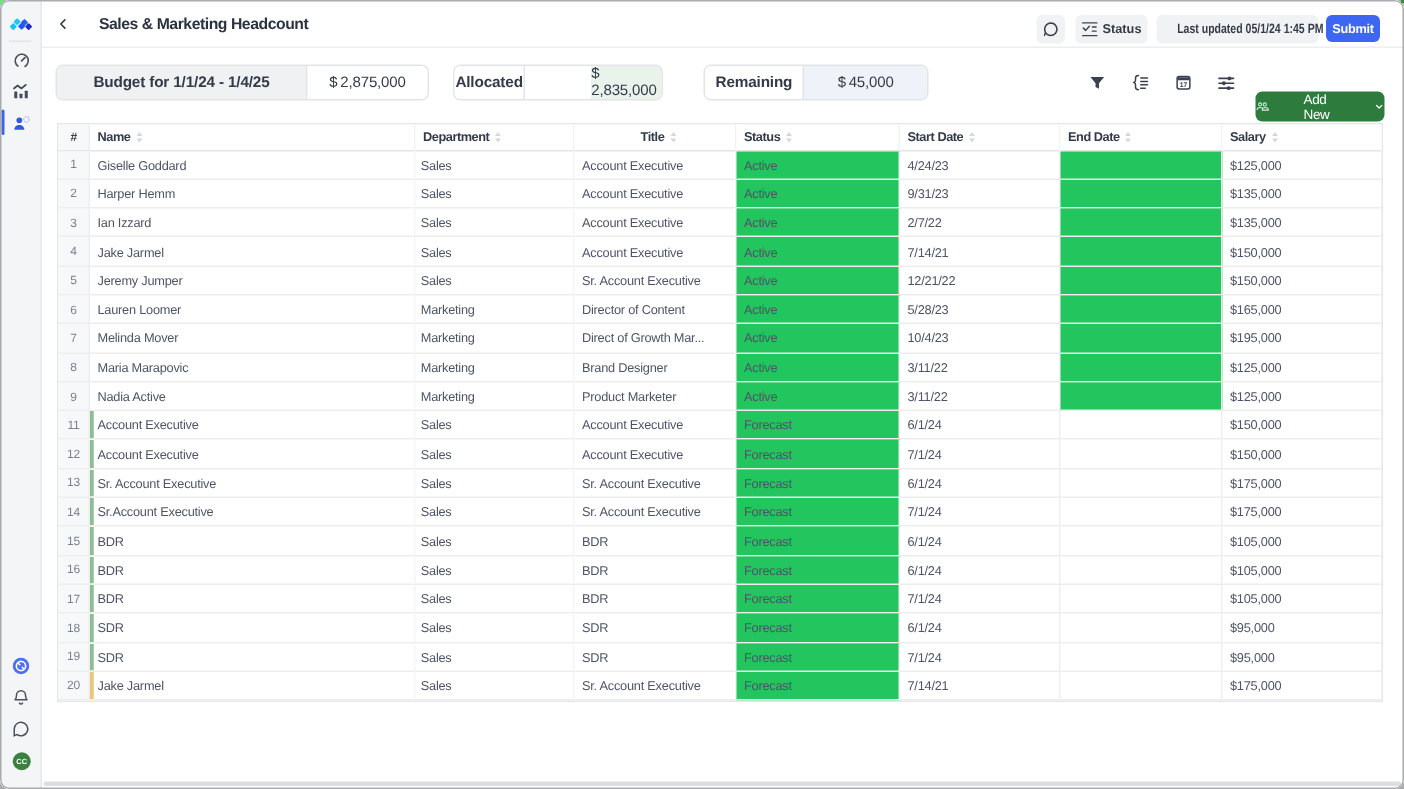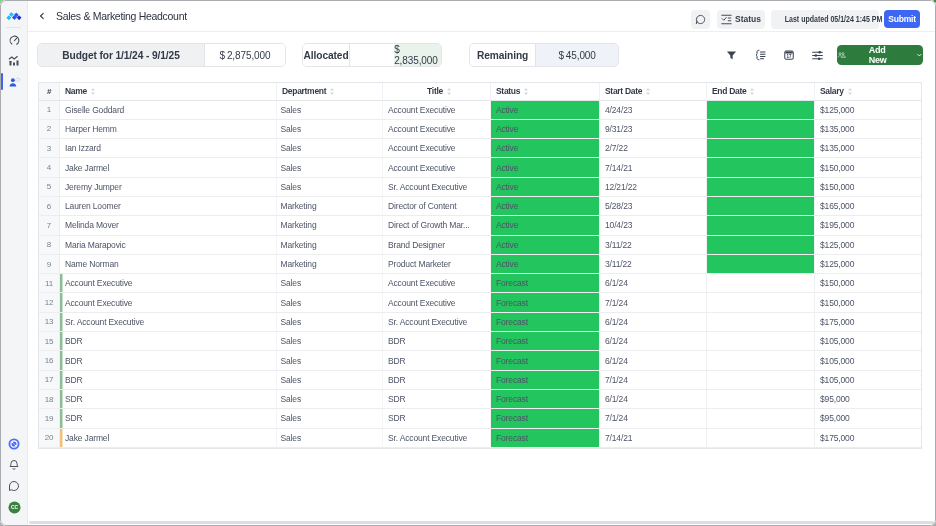--- a/index.html
+++ b/index.html
@@ -12,21 +12,21 @@
 .dot-tr { position:absolute; right:0; top:0; width:2px; height:2px; background:#3a8a3f; z-index:100; }
 
 .sidebar { position:absolute; left:0; top:0; width:28px; height:526px; background:#f4f5f7; border-right:1px solid #e7e8eb; z-index:5; }
 .sidebar .logo { position:absolute; left:3px; top:10px; }
 .sidebar .divider { position:absolute; left:6px; right:6px; top:27px; height:1px; background:#e3e4e8; }
 .sicon { position:absolute; left:0; width:28px; display:flex; justify-content:center; }
 .active-bar { position:absolute; left:1px; top:73px; width:2px; height:16.5px; background:#3e63e8; border-radius:2px; }
 
 .topbar { position:absolute; left:28px; top:0; width:908px; height:32px; background:#fff; border-bottom:1px solid #eceef1; z-index:4; }
 .back { position:absolute; left:9px; top:11px; width:10px; height:10px; }
-.title { position:absolute; left:28px; top:9.5px; font-size:10.5px; font-weight:normal; color:#2c3340; letter-spacing:-0.3px; }
+.title { position:absolute; left:38px; top:9.5px; font-size:10.5px; font-weight:bold; color:#2c3340; letter-spacing:-0.3px; }
 .chip { position:absolute; background:#f1f2f4; border-radius:4px; }
 .chip-comment { left:663px; top:9.5px; width:19px; height:19px; display:flex; align-items:center; justify-content:center; }
 .chip-status { left:689px; top:9.5px; width:48px; height:19px; display:flex; align-items:center; justify-content:center; gap:3px; font-size:8.5px; font-weight:bold; color:#343b48; }
 .chip-updated { left:743px; top:9.5px; width:108px; height:19px; display:flex; align-items:center; justify-content:flex-start; font-size:9px; font-weight:bold; color:#343b48; }
 .chip-updated span { display:inline-block; transform:scaleX(0.78); transform-origin:center; white-space:nowrap; }
 .btn-submit { position:absolute; left:856px; top:9.5px; width:36px; height:18px; background:#3d66f3; border-radius:4px; color:#fff; font-size:8.5px; letter-spacing:-0.2px; font-weight:bold; display:flex; align-items:center; justify-content:center; }
 
 .toolbar { position:absolute; left:28px; top:33px; width:908px; height:48px; background:#fff; }
 .pill { position:absolute; top:10px; height:24px; display:flex; border:1px solid #e2e4e8; border-radius:5px; overflow:hidden; background:#fff; }
 .pill .seg { display:flex; align-items:center; justify-content:center; font-size:10px; letter-spacing:-0.1px; color:#333a48; }
@@ -34,21 +34,21 @@
 .p1 { left:9px; width:249px; }
 .p1 .s1 { width:167px; background:#f0f1f3; border-right:1px solid #e2e4e8; font-weight:bold; }
 .p1 .s2 { width:80px; background:#fff; }
 .p2 { left:274px; width:140px; }
 .p2 .s1 { width:69px; background:#fff; border-right:1px solid #e2e4e8; font-weight:bold; }
 .p2 .s2 { width:69px; background:#e9f2eb;margin-left:44px; }
 .p3 { left:441px; width:150px; }
 .p3 .s1 { width:68px; background:#fff; border-right:1px solid #e2e4e8; font-weight:bold; }
 .p3 .s2 { width:84px; background:#eff2f8; }
 .ticon { position:absolute; top:14px; width:16px; height:16px; display:flex; align-items:center; justify-content:center; }
-.btn-add { position:absolute; left:809px; top:12px; width:86px; height:19.5px; background:#2d7c3e; border-radius:4.5px; color:#fff; display:flex; align-items:center; justify-content:center; gap:23px; font-size:9px; letter-spacing:-0.2px; font-weight:bold; }
+.btn-add { position:absolute; left:809px; top:28px; width:86px; height:19.5px; background:#2d7c3e; border-radius:4.5px; color:#fff; display:flex; align-items:center; justify-content:center; gap:23px; font-size:9px; letter-spacing:-0.2px; font-weight:normal; }
 
 table { position:absolute; left:38px; top:82px; width:884px; border-collapse:separate; border-spacing:0; table-layout:fixed; background:#fff; border:1px solid #e4e6ea; }
 td, th { border-right:1px solid #f5f5f7; border-bottom:1px solid #ededf0; overflow:hidden; white-space:nowrap; }
 td:last-child, th:last-child { border-right:none; }
 td.c-status, td.c-start, td.c-end { border-right:1px solid #eeeff2; }
 th { height:17.5px; font-size:8.5px; letter-spacing:-0.3px; color:#333a49; text-align:left; padding-left:5px; font-weight:bold; background:#fff; border-bottom:1px solid #e4e5e9; border-right:1px solid #f0f1f4; }
 td { height:19.3px; font-size:8.5px; letter-spacing:-0.15px; color:#4d5466; padding-left:5px; }
 td.dep { padding-left:3.5px; }
 th.num, td.num { width:21px; padding-left:0; text-align:center; background:#f7f8fa; color:#7a8090; font-size:8px; border-right:1px solid #ecedf0; }
 th.num { color:#3a4150; }
@@ -154,21 +154,21 @@
         <span>Status</span>
       </div>
   <div class="chip chip-updated">
         <span>Last updated 05/1/24 1:45 PM</span>
       </div>
   <div class="btn-submit">Submit</div>
 </div>
 
 <div class="toolbar">
   <div class="pill p1">
-        <div class="seg s1">Budget for 1/1/24 - 9/1/25</div>
+        <div class="seg s1">Budget for 1/1/24 - 1/4/25</div>
         <div class="seg s2">$ 2,875,000</div>
       </div>
   <div class="pill p2">
         <div class="seg s1">Allocated</div>
         <div class="seg s2">$ 2,835,000</div>
       </div>
   <div class="pill p3">
         <div class="seg s1">Remaining</div>
         <div class="seg s2">$ 45,000</div>
       </div>
@@ -319,21 +319,21 @@
     <td class="c-name">Maria Marapovic</td>
     <td class="dep">Marketing</td>
     <td>Brand Designer</td>
     <td class="gray c-status">Active</td>
     <td class="c-start">3/11/22</td>
     <td class="c-end gray"></td>
     <td>$125,000</td>
   </tr>
   <tr>
     <td class="num">9</td>
-    <td class="c-name">Name Norman</td>
+    <td class="c-name">Nadia Active</td>
     <td class="dep">Marketing</td>
     <td>Product Marketer</td>
     <td class="gray c-status">Active</td>
     <td class="c-start">3/11/22</td>
     <td class="c-end gray"></td>
     <td>$125,000</td>
   </tr>
   <tr>
     <td class="num">11</td>
     <td class="c-name green">Account Executive</td>
@@ -354,20 +354,30 @@
     <td class="c-end "></td>
     <td>$150,000</td>
   </tr>
   <tr>
     <td class="num">13</td>
     <td class="c-name green">Sr. Account Executive</td>
     <td class="dep">Sales</td>
     <td>Sr. Account Executive</td>
     <td class="gray c-status">Forecast</td>
     <td class="c-start">6/1/24</td>
+    <td class="c-end "></td>
+    <td>$175,000</td>
+  </tr>
+  <tr>
+    <td class="num">14</td>
+    <td class="c-name green">Sr.Account Executive</td>
+    <td class="dep">Sales</td>
+    <td>Sr. Account Executive</td>
+    <td class="gray c-status">Forecast</td>
+    <td class="c-start">7/1/24</td>
     <td class="c-end "></td>
     <td>$175,000</td>
   </tr>
   <tr>
     <td class="num">15</td>
     <td class="c-name green">BDR</td>
     <td class="dep">Sales</td>
     <td>BDR</td>
     <td class="gray c-status">Forecast</td>
     <td class="c-start">6/1/24</td>

